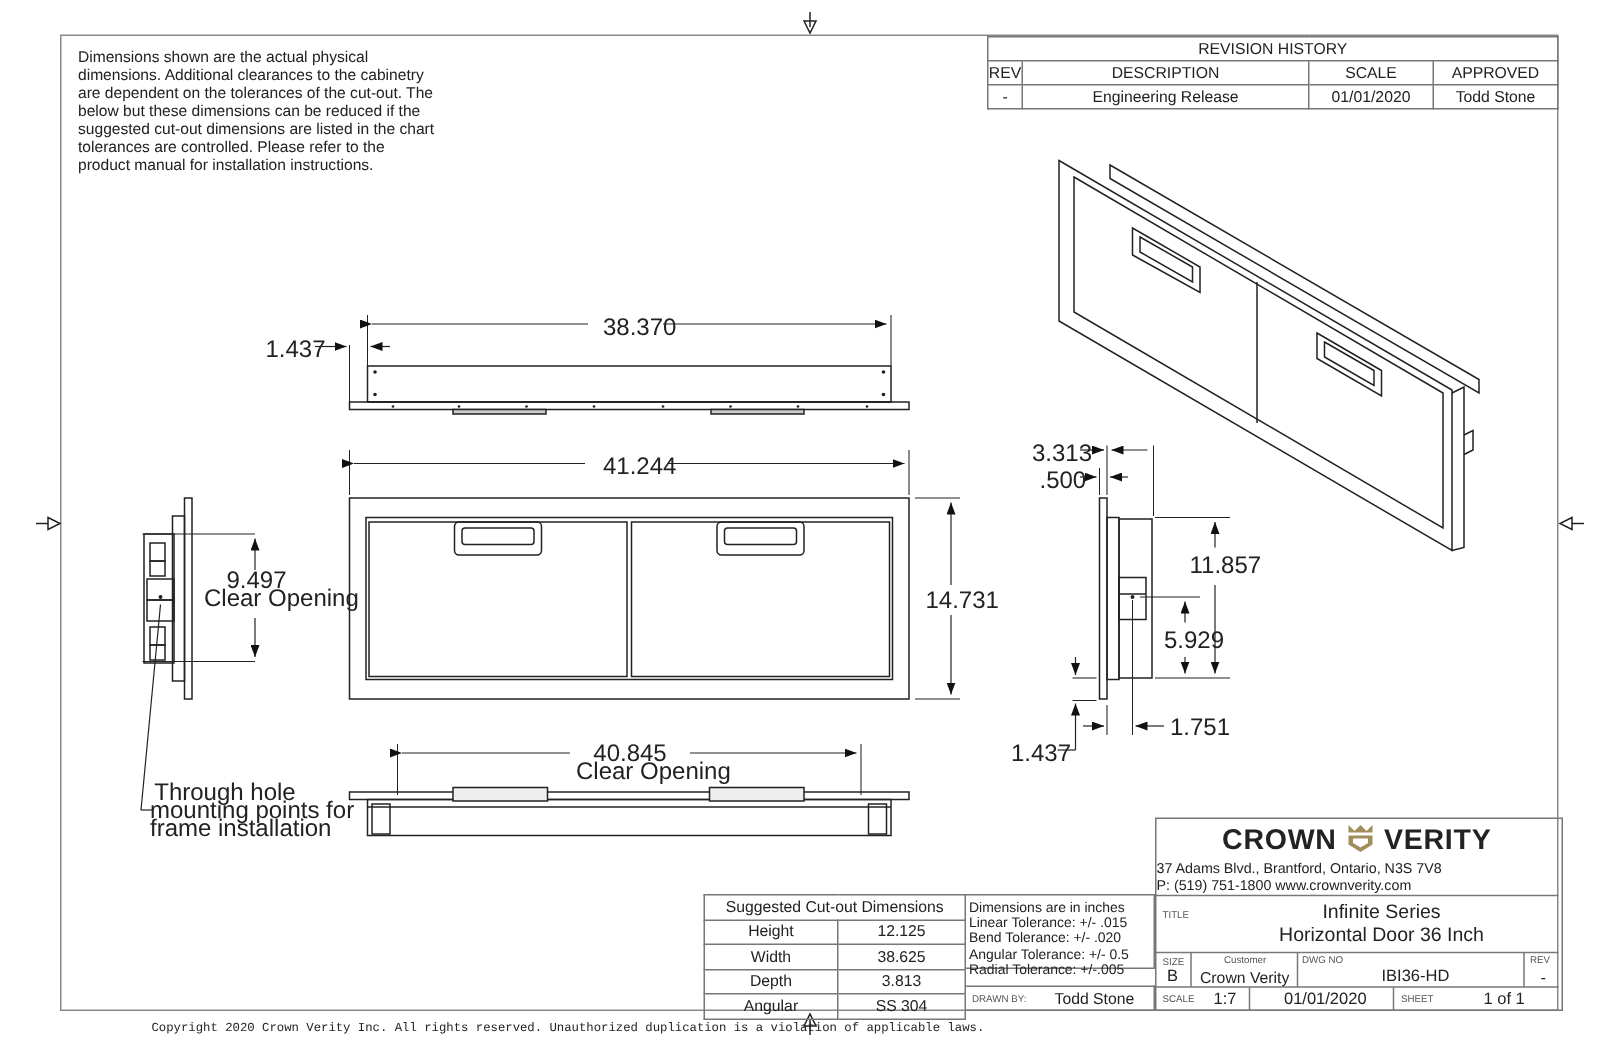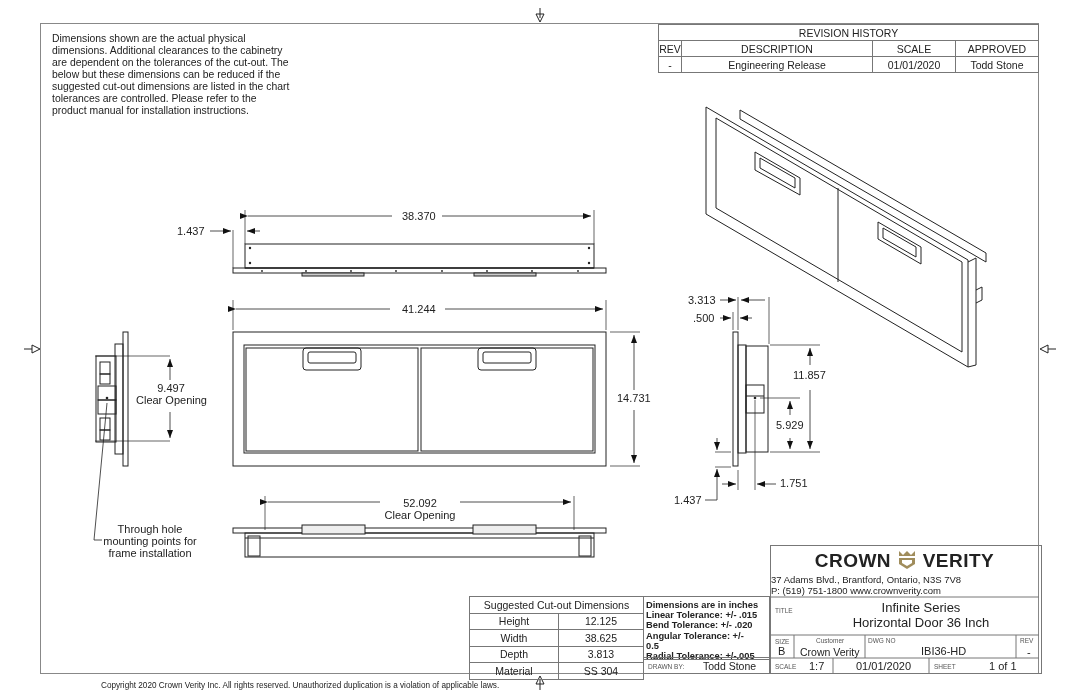--- a/index.html
+++ b/index.html
@@ -5,26 +5,26 @@
   html, body { margin: 0; padding: 0; background: #ffffff; }
   body { width: 1080px; height: 699px; position: relative; overflow: hidden; font-family: "Liberation Sans", sans-serif; color: #222; }
   .frame { position: absolute; left: 40px; top: 23px; width: 999px; height: 651px; border: 1px solid #888; box-sizing: border-box; }
   .notes { position: absolute; left: 52px; top: 33px; width: 270px; font-size: 10.4px; line-height: 12px; color: #222; }
   table.grid { border-collapse: collapse; position: absolute; font-family: "Liberation Sans", sans-serif; }
   table.grid td { border: 1px solid #777; text-align: center; padding: 0; color: #222; }
   .rev { left: 658px; top: 24px; width: 381px; font-size: 10.5px; }
   .rev td { height: 15px; }
   .cut { left: 469px; top: 596px; width: 175px; font-size: 10.5px; }
   .cut td { height: 15.5px; margin-top: 40px; }
-  .tol { position: absolute; left: 644px; top: 596px; width: 126px; height: 64px; border: 1px solid #777; border-left: none; box-sizing: border-box; font-size: 9.3px; line-height: 10.2px; padding: 3px 10px 0 2px; font-weight: bold; }
+  .tol { position: absolute; left: 644px; top: 596px; width: 126px; height: 50px; border: 1px solid #777; border-left: none; box-sizing: border-box; font-size: 9.3px; line-height: 10.2px; padding: 3px 10px 0 2px; }
   .drawn { position: absolute; left: 644px; top: 657px; width: 126px; height: 17px; border: 1px solid #777; border-left: none; box-sizing: border-box; font-size: 10.5px; }
   .tb { position: absolute; left: 770px; top: 545px; width: 272px; height: 129px; border: 1px solid #777; box-sizing: border-box; }
   .lbl { font-size: 6.5px; color: #555; position: absolute; }
-  .dim { position: absolute; font-size: 11px; color: #222; white-space: nowrap; }
-  .copy { position: absolute; left: 101px; top: 681px; font-size: 8.2px; color: #222; }
+  .dim { position: absolute; font-size: 16px; color: #222; white-space: nowrap; }
+  .copy { position: absolute; left: 101px; top: 681px; font-size: 8.2px; color: #222; font-family: Liberation Mono, monospace; }
   svg { position: absolute; left: 0; top: 0; }
 </style>
 </head>
 <body>
 
 <div class="frame"></div>
 
 <svg width="1080" height="699" viewBox="0 0 1080 699">
   <defs>
     <marker id="ar" markerWidth="8" markerHeight="6" refX="8" refY="3" orient="auto" markerUnits="userSpaceOnUse">
@@ -225,21 +225,21 @@
 
 <div class="dim" style="left:402px;top:210px">38.370</div>
 <div class="dim" style="left:177px;top:225px">1.437</div>
 <div class="dim" style="left:402px;top:303px">41.244</div>
 <div class="dim" style="left:617px;top:392px">14.731</div>
 <div class="dim" style="left:136px;top:382px;width:70px;text-align:center;line-height:12px">
   <div>9.497</div>
   <div>Clear Opening</div>
 </div>
 <div class="dim" style="left:384px;top:497px;width:72px;text-align:center;line-height:12px">
-  <div>52.092</div>
+  <div>40.845</div>
   <div>Clear Opening</div>
 </div>
 <div class="dim" style="left:688px;top:294px">3.313</div>
 <div class="dim" style="left:693px;top:312px">.500</div>
 <div class="dim" style="left:793px;top:369px">11.857</div>
 <div class="dim" style="left:776px;top:419px">5.929</div>
 <div class="dim" style="left:780px;top:477px">1.751</div>
 <div class="dim" style="left:674px;top:494px">1.437</div>
 
 <div class="dim" style="left:100px;top:523px;width:100px;text-align:center;line-height:12px">
@@ -259,21 +259,21 @@
       </tr>
   <tr>
         <td>Width</td>
         <td>38.625</td>
       </tr>
   <tr>
         <td>Depth</td>
         <td>3.813</td>
       </tr>
   <tr>
-        <td>Material</td>
+        <td>Angular</td>
         <td>SS 304</td>
       </tr>
 </tbody>
   </table>
 
 <div class="tol">
   <div>Dimensions are in inches</div>
   <div>Linear Tolerance: +/- .015</div>
   <div>Bend Tolerance: +/- .020</div>
   <div>Angular Tolerance: +/- 0.5</div>

